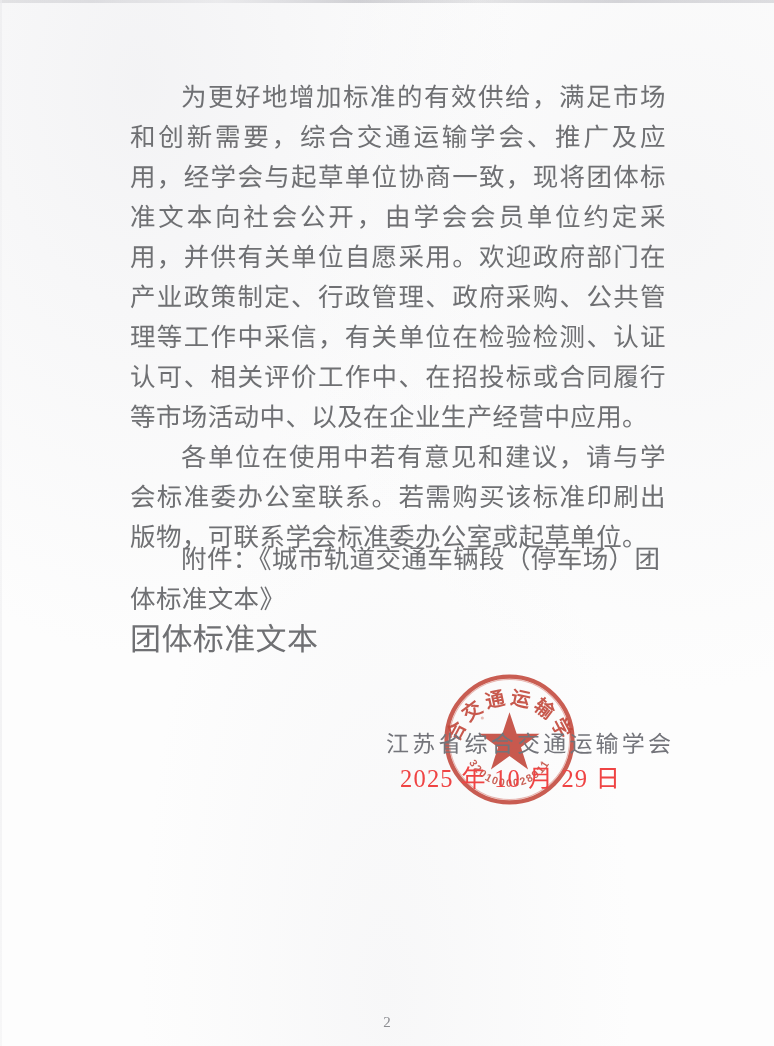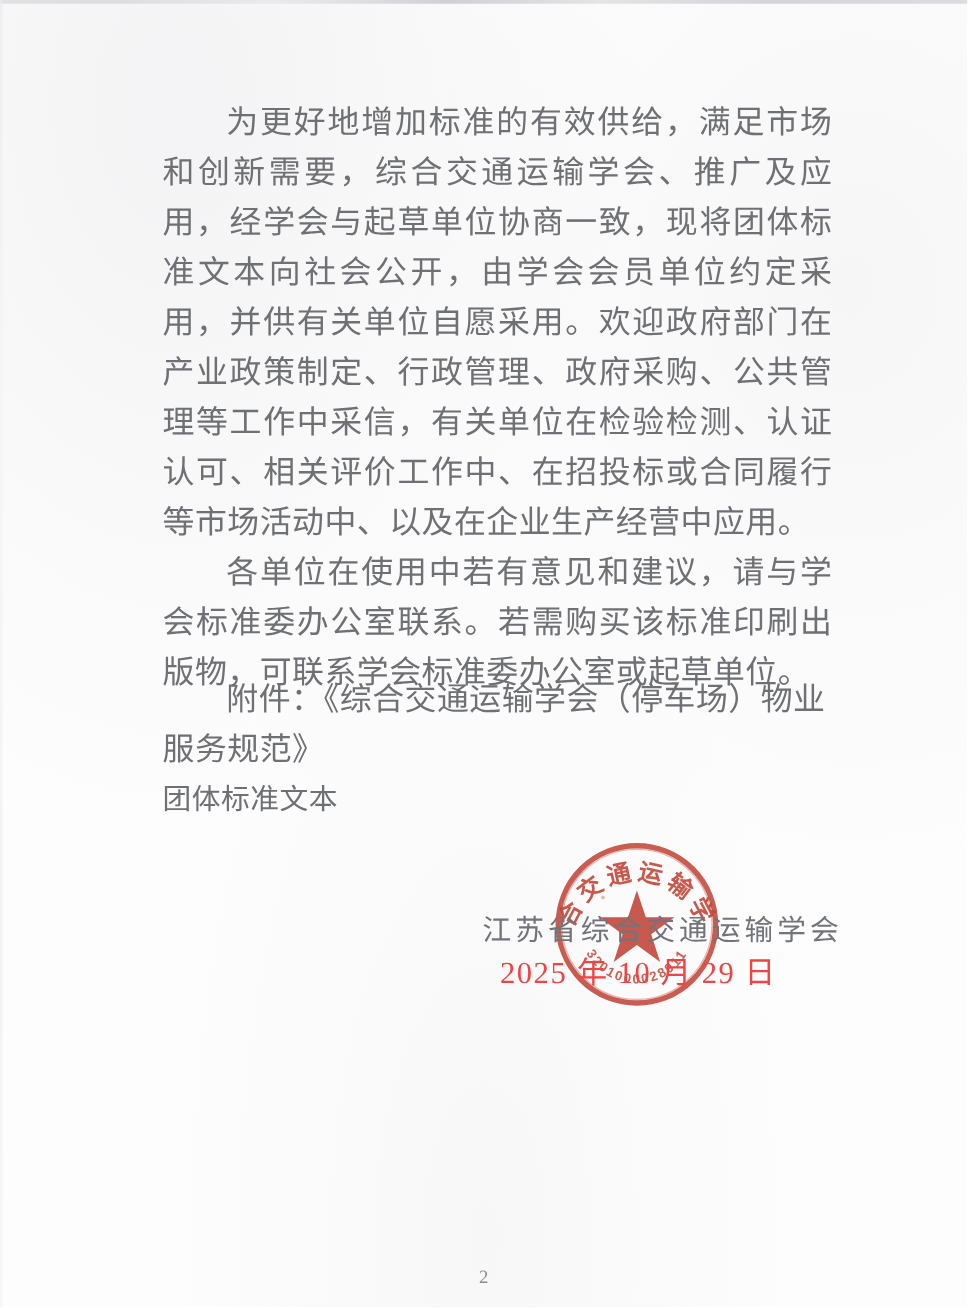--- a/index.html
+++ b/index.html
@@ -77,21 +77,21 @@
     width: 540px;
   }
   .attach-line {
     font-size: 25.5px;
     line-height: 40px;
     color: #6f7073;
     letter-spacing: .4px;
     text-indent: 2em;
   }
   .attach-cont {
-    font-size: 23px;
+    font-size: 31px;
     line-height: 40px;
     color: #6f7073;
     letter-spacing: .4px;
     text-indent: 0;
   }
 
   
   .sign-block {
     position: absolute;
     left: 386px;
@@ -149,21 +149,21 @@
   <div class="scan-edge-top"></div>
   <div class="scan-edge-left"></div>
   <div class="paper-tint"></div>
 
   <div class="body-area">
     <p class="para">为更好地增加标准的有效供给，满足市场和创新需要，综合交通运输学会、推广及应用，经学会与起草单位协商一致，现将团体标准文本向社会公开，由学会会员单位约定采用，并供有关单位自愿采用。欢迎政府部门在产业政策制定、行政管理、政府采购、公共管理等工作中采信，有关单位在检验检测、认证认可、相关评价工作中、在招投标或合同履行等市场活动中、以及在企业生产经营中应用。</p>
     <p class="para">各单位在使用中若有意见和建议，请与学会标准委办公室联系。若需购买该标准印刷出版物，可联系学会标准委办公室或起草单位。</p>
   </div>
 
   <div class="attach-block">
-    <div class="attach-line">附件：《综合交通运输学会（停车场）物业服务规范》</div>
+    <div class="attach-line">附件：《城市轨道交通车辆段（停车场）团体标准文本》</div>
     <div class="attach-cont">团体标准文本</div>
   </div>
 
   <div class="seal">
     <svg viewBox="0 0 200 200" xmlns="http://www.w3.org/2000/svg">
       <defs>
         <path id="arcTop" d="M 28,108 A 74,74 0 0 1 172,108" fill="none"></path>
         <path id="arcBottom" d="M 38,118 A 64,64 0 0 0 162,118" fill="none"></path>
       </defs>
 

